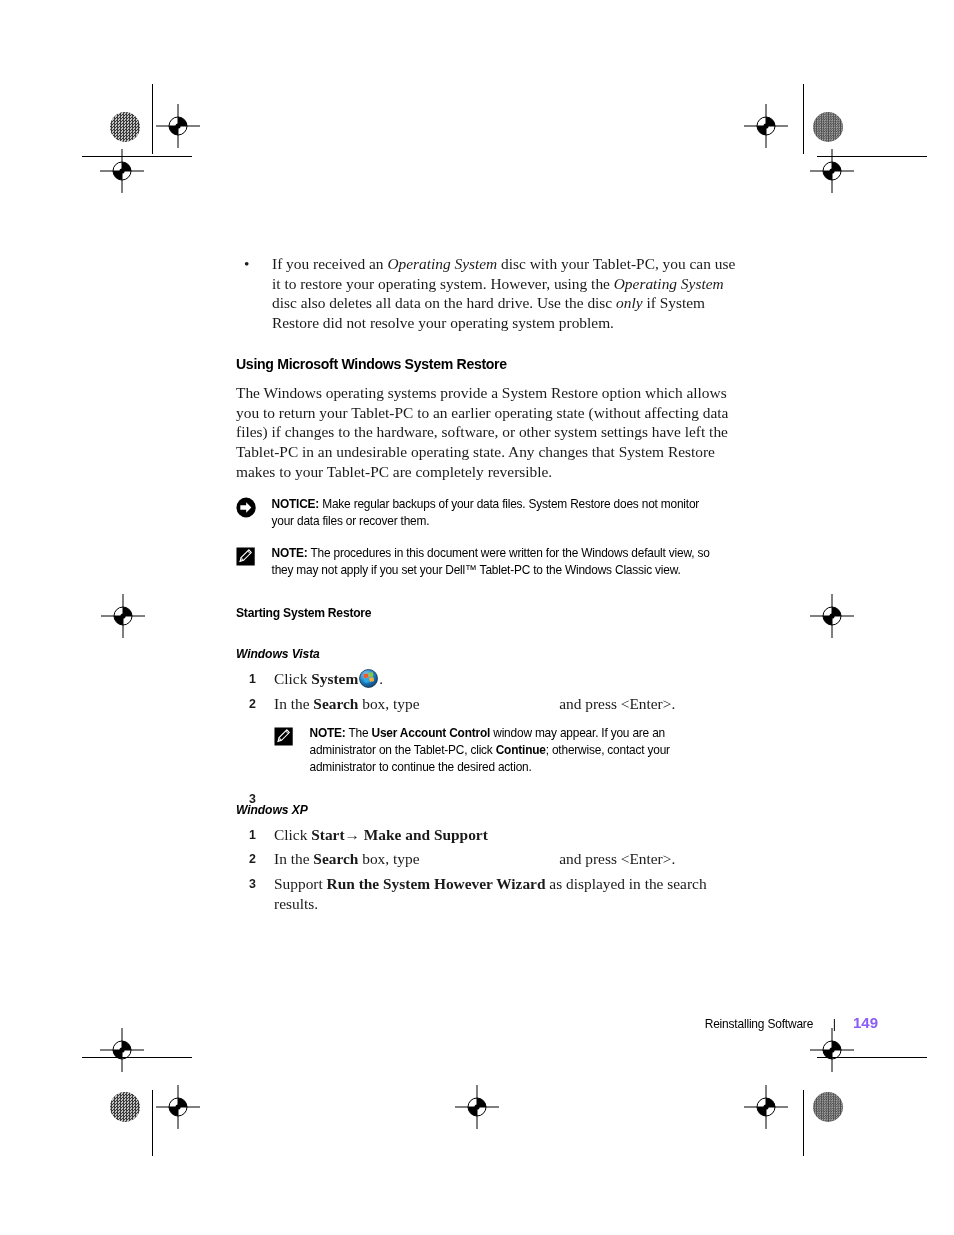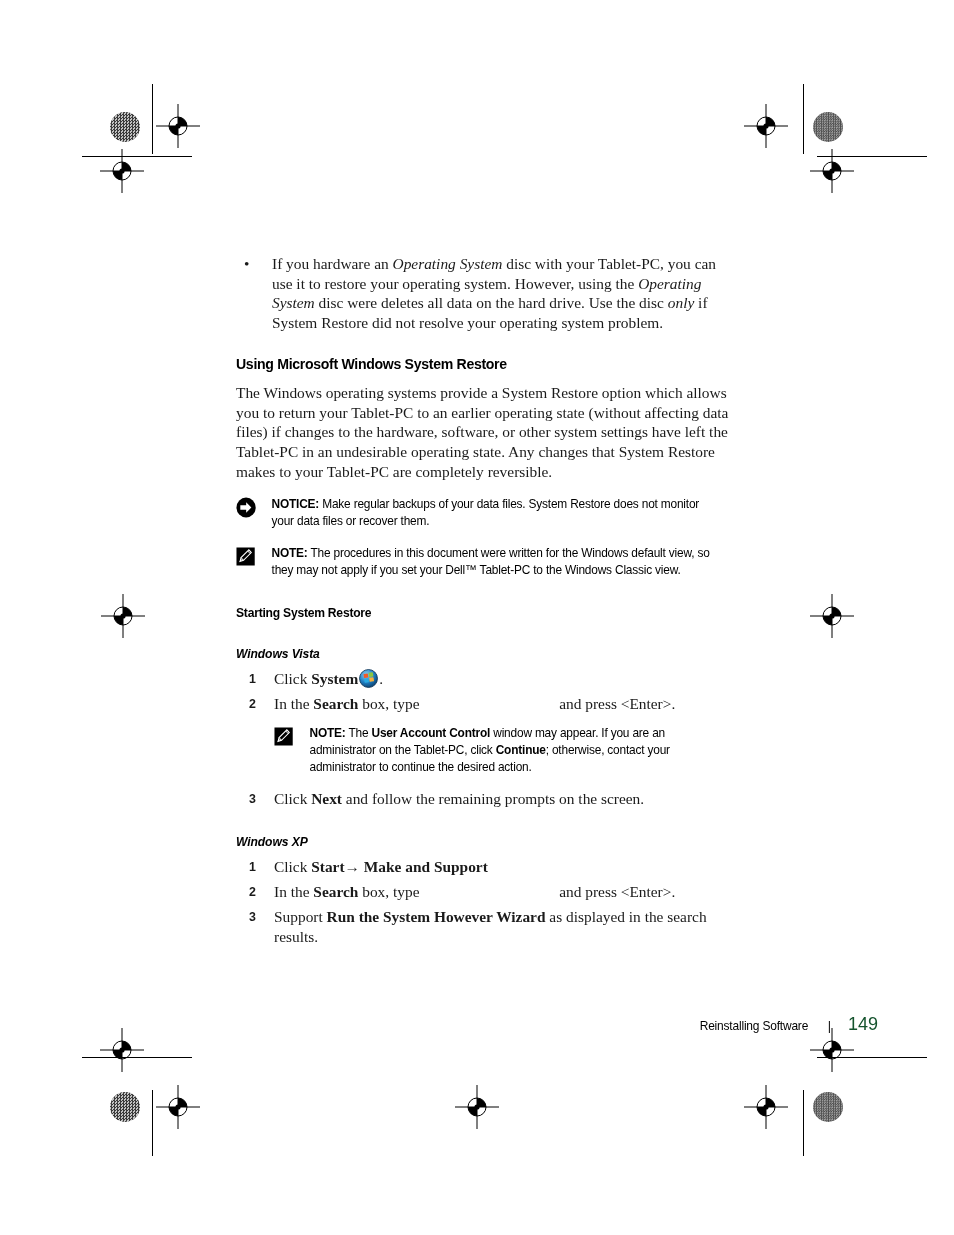--- a/index.html
+++ b/index.html
@@ -222,23 +222,23 @@
     color: #000;
     transform: scaleX(0.95);
     transform-origin: right center;
   }
   .footer-sep {
     font-size: 12.6px;
     color: #000;
     margin: 0 17px 0 20px;
   }
   .footer-page {
-    font-size: 18px;
-    font-weight: normal;
-    color: #14532d;
+    font-size: 15px;
+    font-weight: bold;
+    color: #8b5cf6;
   }
 </style>
 </head>
 <body>
 
 <div>
 
   <div class="halftone" style="left:110px; top:112px;"></div>
   <div class="trimrule trim-v" style="left:152px; top:84px; height:70px;"></div>
   <div class="regmark" style="left:156px; top:104px;">
@@ -368,21 +368,21 @@
     </svg>
   </div>
 </div>
 
 <div class="page">
   <div class="content">
 
     <ul class="bullet-list">
       <li class="bullet-item">
         <span class="dot">•</span>
-        <span><span>If you hardware an </span><i>Operating System</i><span> disc with your Tablet-PC, you can use it to restore your operating system. However, using the </span><i>Operating System</i><span> disc were deletes all data on the hard drive. Use the disc </span><i>only</i><span> if System Restore did not resolve your operating system problem.</span></span>
+        <span><span>If you received an </span><i>Operating System</i><span> disc with your Tablet-PC, you can use it to restore your operating system. However, using the </span><i>Operating System</i><span> disc also deletes all data on the hard drive. Use the disc </span><i>only</i><span> if System Restore did not resolve your operating system problem.</span></span>
       </li>
     </ul>
 
     <h2 class="sec-head">Using Microsoft Windows System Restore</h2>
 
     <p class="body">The Windows operating systems provide a System Restore option which allows you to return your Tablet-PC to an earlier operating state (without affecting data files) if changes to the hardware, software, or other system settings have left the Tablet-PC in an undesirable operating state. Any changes that System Restore makes to your Tablet-PC are completely reversible.</p>
 
     <div class="callout">
       <span class="co-icon">
         <svg width="21" height="21" viewBox="0 0 21 21">
@@ -440,21 +440,20 @@
               <line x1="5.3" y1="11.6" x2="7.8" y2="14.3" stroke="#fff" stroke-width="1"></line>
               <line x1="12.3" y1="5.0" x2="14.8" y2="7.7" stroke="#fff" stroke-width="1"></line>
               <line x1="4.2" y1="15.4" x2="6.4" y2="13.2" stroke="#fff" stroke-width="1"></line>
             </svg>
           </span>
           <b>NOTE:</b><span><span> The </span><b>User Account Control</b><span> window may appear. If you are an administrator on the Tablet-PC, click </span><b>Continue</b><span>; otherwise, contact your administrator to continue the desired action.</span></span>
         </div>
       </li>
       <li class="step">
         <span class="num">3</span>
-        <span><span>Click </span><b>Next</b><span> and follow the remaining prompts on the screen.</span></span>
       </li>
     </ol>
 
     <h4 class="os-head">Windows XP</h4>
     <ol class="steps">
       <li class="step">
         <span class="num">1</span>
         <span><span>Click </span><b>Start→ Make and Support</b></span>
       </li>
       <li class="step">

